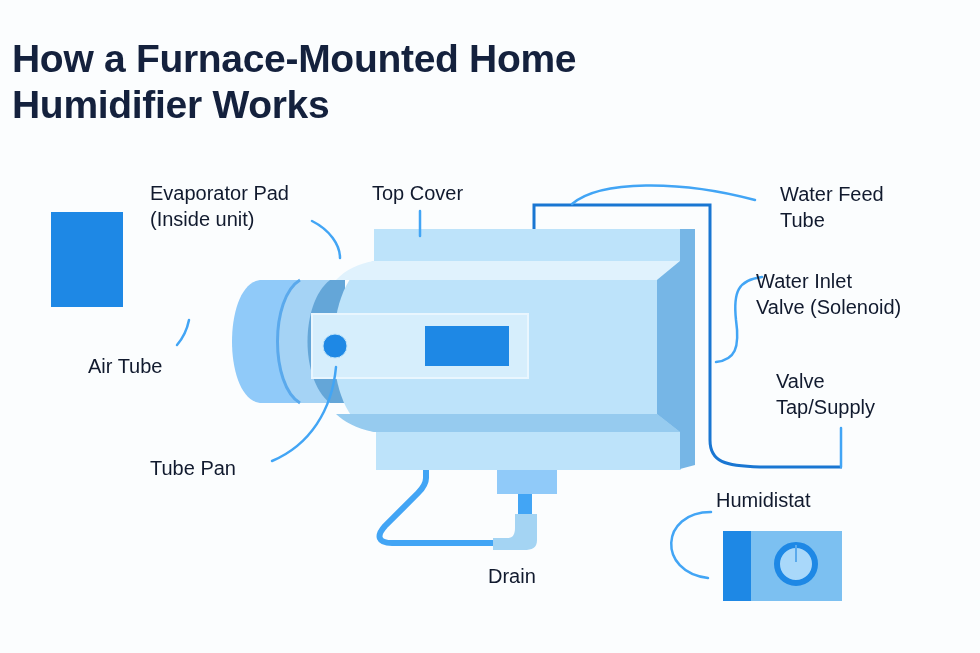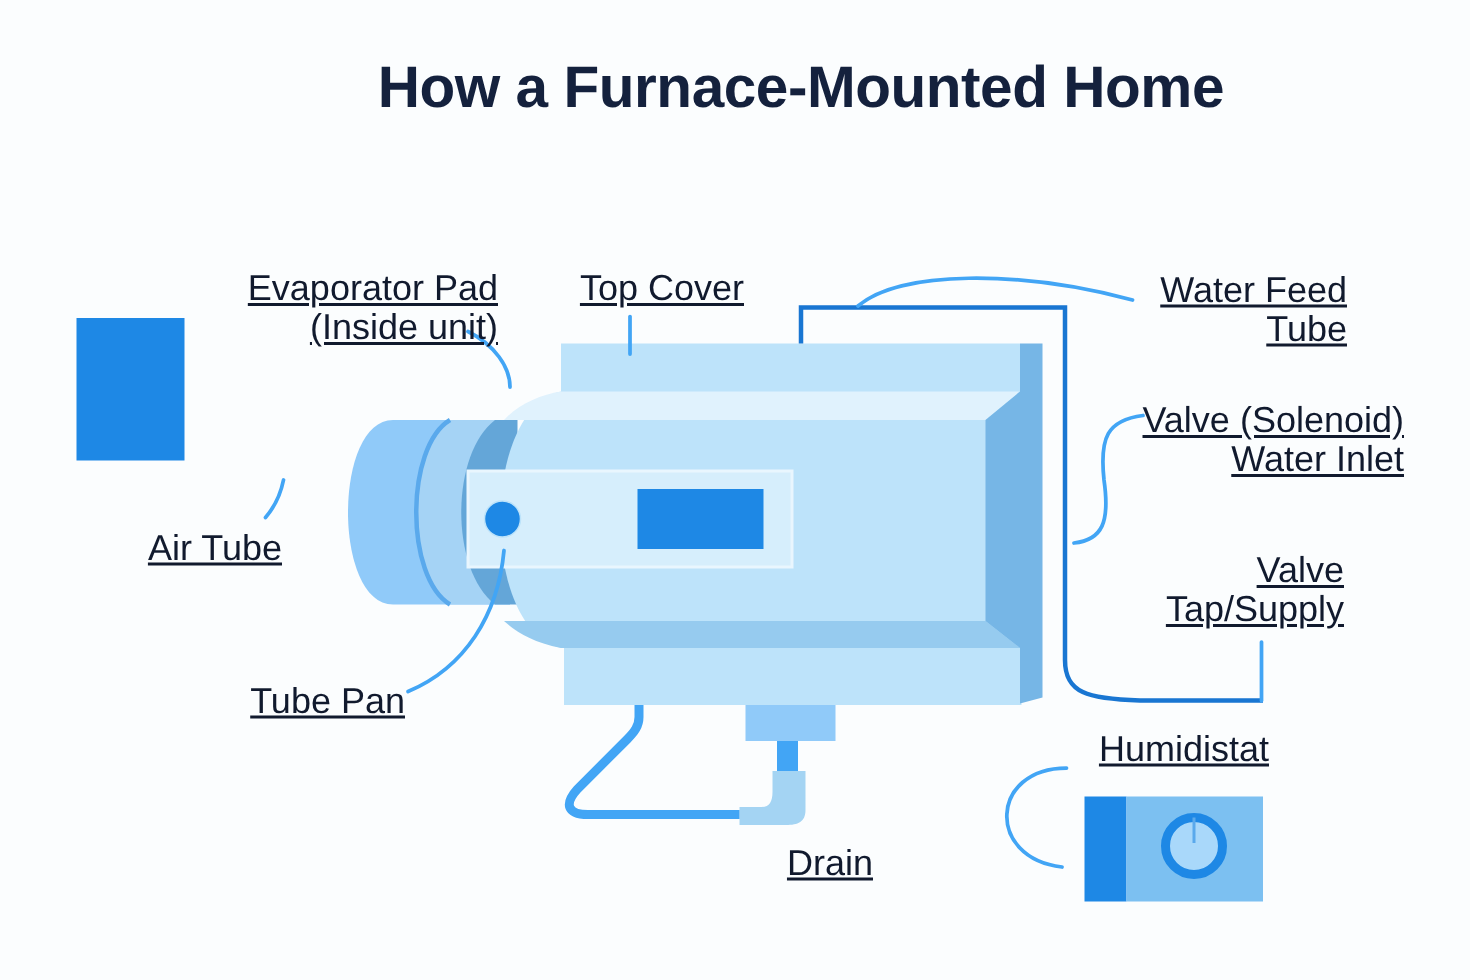--- a/index.html
+++ b/index.html
@@ -1,26 +1,27 @@
 <!DOCTYPE html>
 <html><head>
 <meta charset="utf-8">
 <style>
   html, body { margin: 0; padding: 0; }
   body { width: 980px; height: 653px; background: #fbfdfe; overflow: hidden; position: relative; font-family: "Liberation Sans", "DejaVu Sans", sans-serif; }
-  .title { position: absolute; left: 0; top: 36px; width: 816px; text-align: right; font-size: 39px; font-weight: bold; color: #14213d; line-height: 46px; letter-spacing: -0.3px; }
+  .title { position: absolute; left: 12px; top: 36px; width: 816px; text-align: left; font-size: 39px; font-weight: bold; color: #14213d; line-height: 46px; letter-spacing: -0.3px; }
   .title div { margin: 0; }
   svg.diagram { position: absolute; left: 0; top: 0; }
-  .label { position: absolute; color: #111a2e; font-size: 24px; line-height: 26px; text-align: right; white-space: nowrap; text-decoration: underline; }
+  .label { position: absolute; color: #111a2e; font-size: 20px; line-height: 26px; text-align: left; white-space: nowrap; }
 </style>
 </head>
 <body>
 
 <div class="title">
   <div>How a Furnace-Mounted Home</div>
+  <div>Humidifier Works</div>
 </div>
 
 <svg class="diagram" width="980" height="653" viewBox="0 0 980 653">
 
   <rect x="51" y="212" width="72" height="95" fill="#1e88e5"></rect>
 
   <g>
     <path d="M262,280 L340,280 L340,403 L262,403 C222,403 222,280 262,280 Z" fill="#90caf9"></path>
     <path d="M300,280 L340,280 L340,403 L300,403 C270,385 270,298 300,280 Z" fill="#a5d3f5"></path>
     <path d="M300,280 C270,298 270,385 300,403" fill="none" stroke="#5aa9ec" stroke-width="3"></path>
@@ -75,30 +76,30 @@
   <div>Evaporator Pad</div>
   <div>(Inside unit)</div>
 </div>
 
 <div class="label" style="left:372px; top:180px; width:124px;">Top Cover</div>
 
 <div class="label" style="left:88px; top:353px; width:100px;">Air Tube</div>
 
 <div class="label" style="left:150px; top:455px; width:120px;">Tube Pan</div>
 
-<div class="label" style="left:756px; top:181px; width:142px;">
+<div class="label" style="left:780px; top:181px; width:142px;">
   <div>Water Feed</div>
   <div>Tube</div>
 </div>
 
 <div class="label" style="left:756px; top:268px; width:180px;">
+  <div>Water Inlet</div>
   <div>Valve (Solenoid)</div>
-  <div>Water Inlet</div>
 </div>
 
 <div class="label" style="left:776px; top:368px; width:120px;">
   <div>Valve</div>
   <div>Tap/Supply</div>
 </div>
 
-<div class="label" style="left:502px; top:563px; width:80px;">Drain</div>
+<div class="label" style="left:488px; top:563px; width:80px;">Drain</div>
 
 <div class="label" style="left:716px; top:487px; width:130px;">Humidistat</div>
 
 </body></html>

